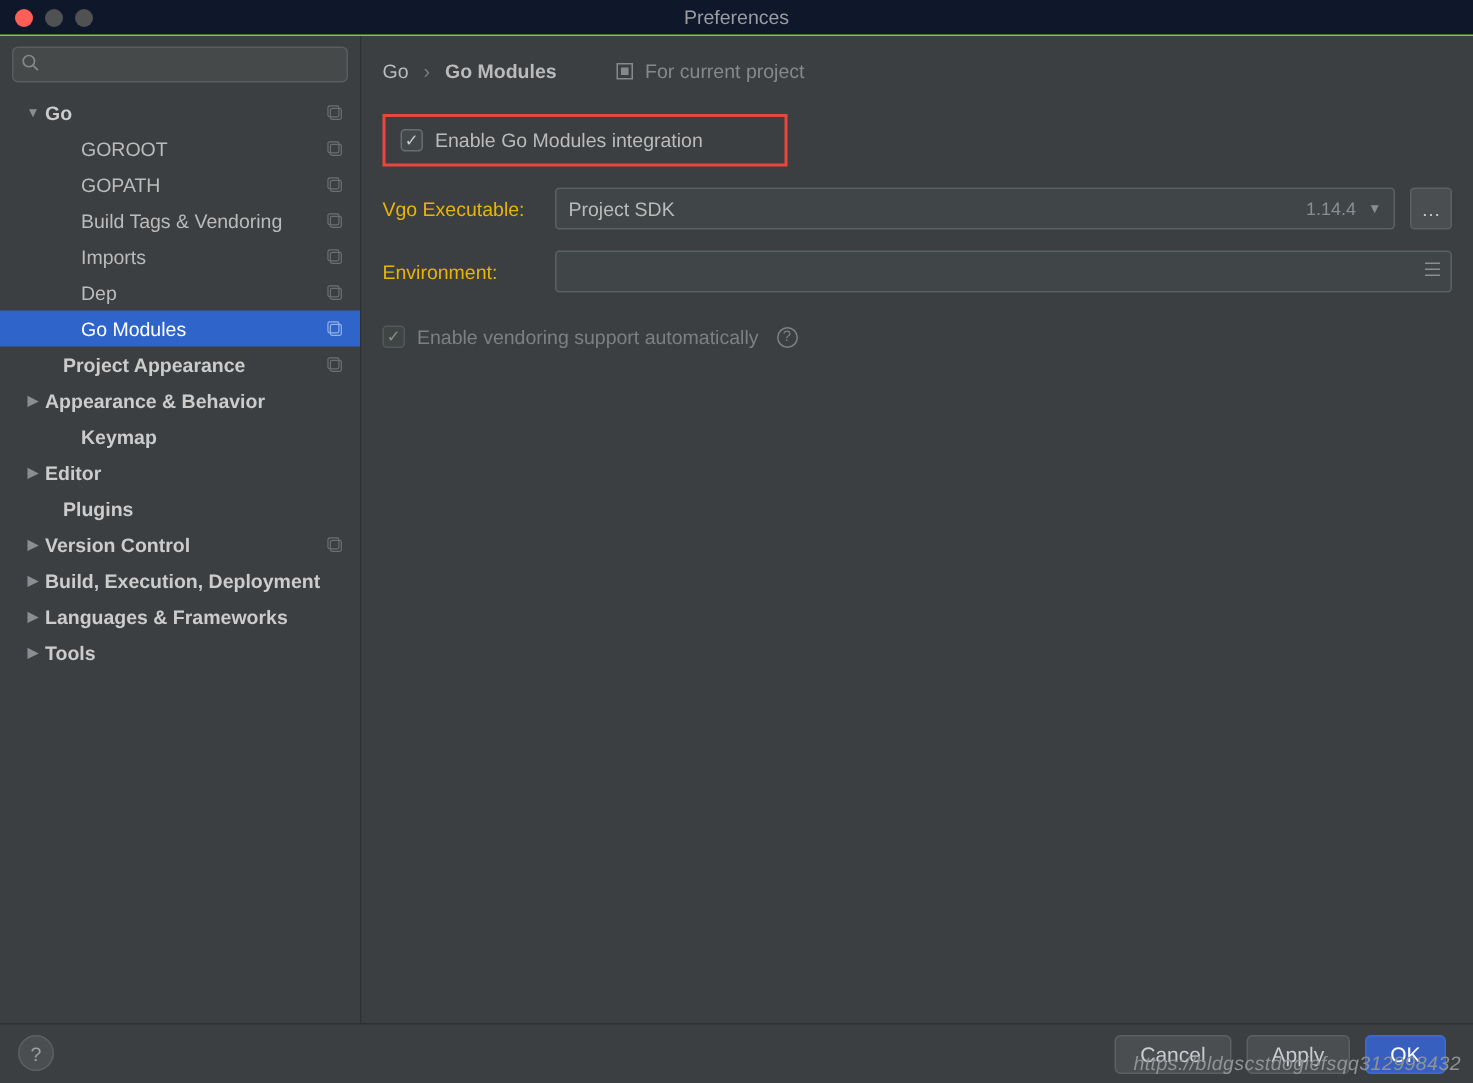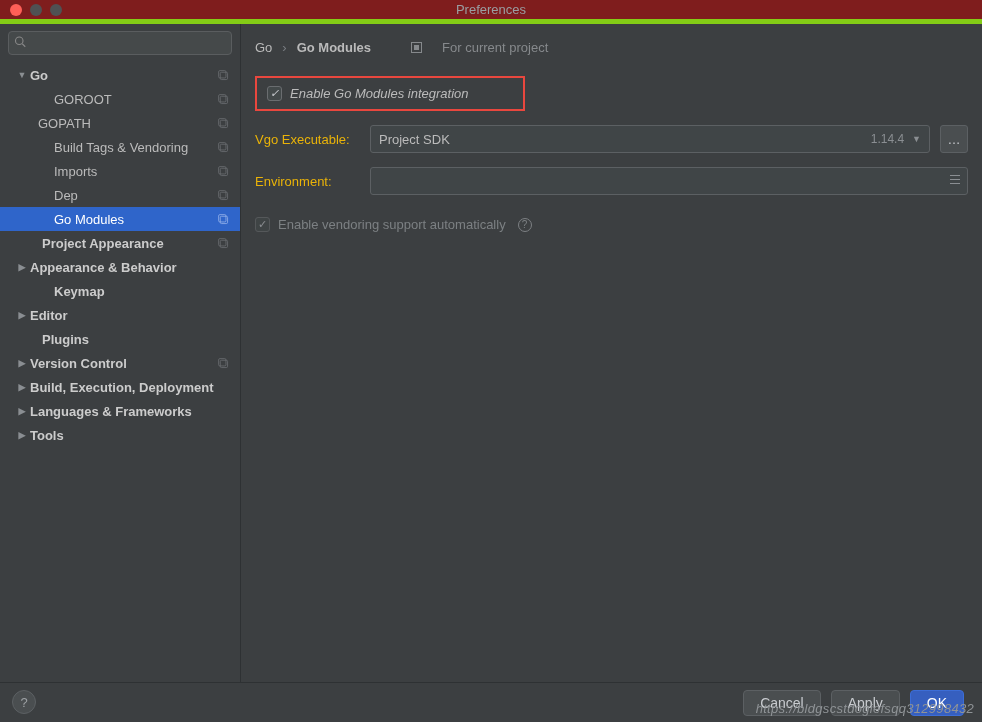--- a/index.html
+++ b/index.html
@@ -4,23 +4,23 @@
 <style>
 * { box-sizing: border-box; margin: 0; padding: 0; }
 body {
   width: 982px; height: 722px;
   background: #3c3f41;
   font-family: -apple-system, "Helvetica Neue", Arial, sans-serif;
   font-size: 13px; color: #bbbbbb;
   overflow: hidden; position: relative;
 }
 .titlebar {
-  height: 24px; background: #7f1d1d;
+  height: 24px; background: #0f172a;
   display: flex; align-items: center;
-  border-bottom: 5px solid #84cc16;
+  border-bottom: 1px solid #84cc16;
   position: relative;
 }
 .traffic { display: flex; gap: 8px; padding-left: 10px; }
 .dot { width: 12px; height: 12px; border-radius: 50%; }
 .dot.red { background: #ff5f57; }
 .dot.grey { background: #4f5153; }
 .title { position: absolute; left: 0; right: 0; text-align: center; color: #9a9ea2; font-size: 13px; }
 .main { display: flex; height: 658px; }
 .sidebar {
   width: 241px; background: #3c3f41;
@@ -38,27 +38,27 @@
 .node { display: flex; align-items: center; height: 24px; cursor: pointer; color: #bbbbbb; position: relative; }
 .node.bold { font-weight: 600; color: #cccccc; }
 .node.selected { background: #2f65ca; color: #fff; }
 .node.selected .copy-ic svg { stroke: #d6e4ff; }
 .arrow { width: 12px; display:inline-flex; justify-content:center; font-size: 9px; color: #8a8e92; margin-right: 2px; }
 .copy-ic { position: absolute; right: 10px; opacity: 0.6; display:flex; }
 .copy-ic svg { stroke: #8a8e92; fill: none; }
 .content { flex: 1; background: #3c3f41; padding: 10px 14px 0 14px; position: relative; }
 .crumbs { display: flex; align-items: center; gap: 10px; height: 26px; color: #bbbbbb; }
 .crumbs .sep { color: #7a7e82; }
-.for-proj { color: #86898c; display: flex; align-items: center; gap: 20px; margin-left: 30px;}
+.for-proj { color: #86898c; display: flex; align-items: center; gap: 8px; margin-left: 30px;}
 .for-proj .pill { width:11px; height:11px; border:1px solid #86898c; display:inline-block; }
 .for-proj .pill::before { content:""; display:block; width:5px; height:5px; background:#86898c; margin:2px;}
 .highlight-box {
   margin-top: 16px;
   border: 2px solid #e9473e; width: 270px; padding: 8px 10px;
-  display: inline-flex; align-items: center; gap: 8px; font-style: italic;
+  display: inline-flex; align-items: center; gap: 8px;
 }
 .checkbox {
   width: 15px; height: 15px; border: 1px solid #6a6d70; border-radius: 3px;
   background: #43494a; display: inline-flex; align-items: center; justify-content: center;
   color: #c9ccd0; font-size: 11px; cursor: pointer;
 }
 .checkbox.disabled { opacity: .55; cursor: default; }
 .checkbox::before { content: "✓"; }
 .form-row { display: flex; align-items: center; margin-top: 14px; gap: 10px; }
 .form-label { width: 105px; color: #eab308; }
@@ -130,21 +130,21 @@
         <div class="node" style="padding-left: 40px;">
           <span class="arrow"></span>
           <span>GOROOT</span>
           <span class="copy-ic">
             <svg width="13" height="13" viewBox="0 0 16 16">
               <rect x="4" y="4" width="9" height="9" rx="1.5"></rect>
               <rect x="2" y="2" width="9" height="9" rx="1.5"></rect>
             </svg>
           </span>
         </div>
-        <div class="node" style="padding-left: 24px;">
+        <div class="node" style="padding-left: 40px;">
           <span class="arrow"></span>
           <span>GOPATH</span>
           <span class="copy-ic">
             <svg width="13" height="13" viewBox="0 0 16 16">
               <rect x="4" y="4" width="9" height="9" rx="1.5"></rect>
               <rect x="2" y="2" width="9" height="9" rx="1.5"></rect>
             </svg>
           </span>
         </div>
         <div class="node" style="padding-left: 40px;">

